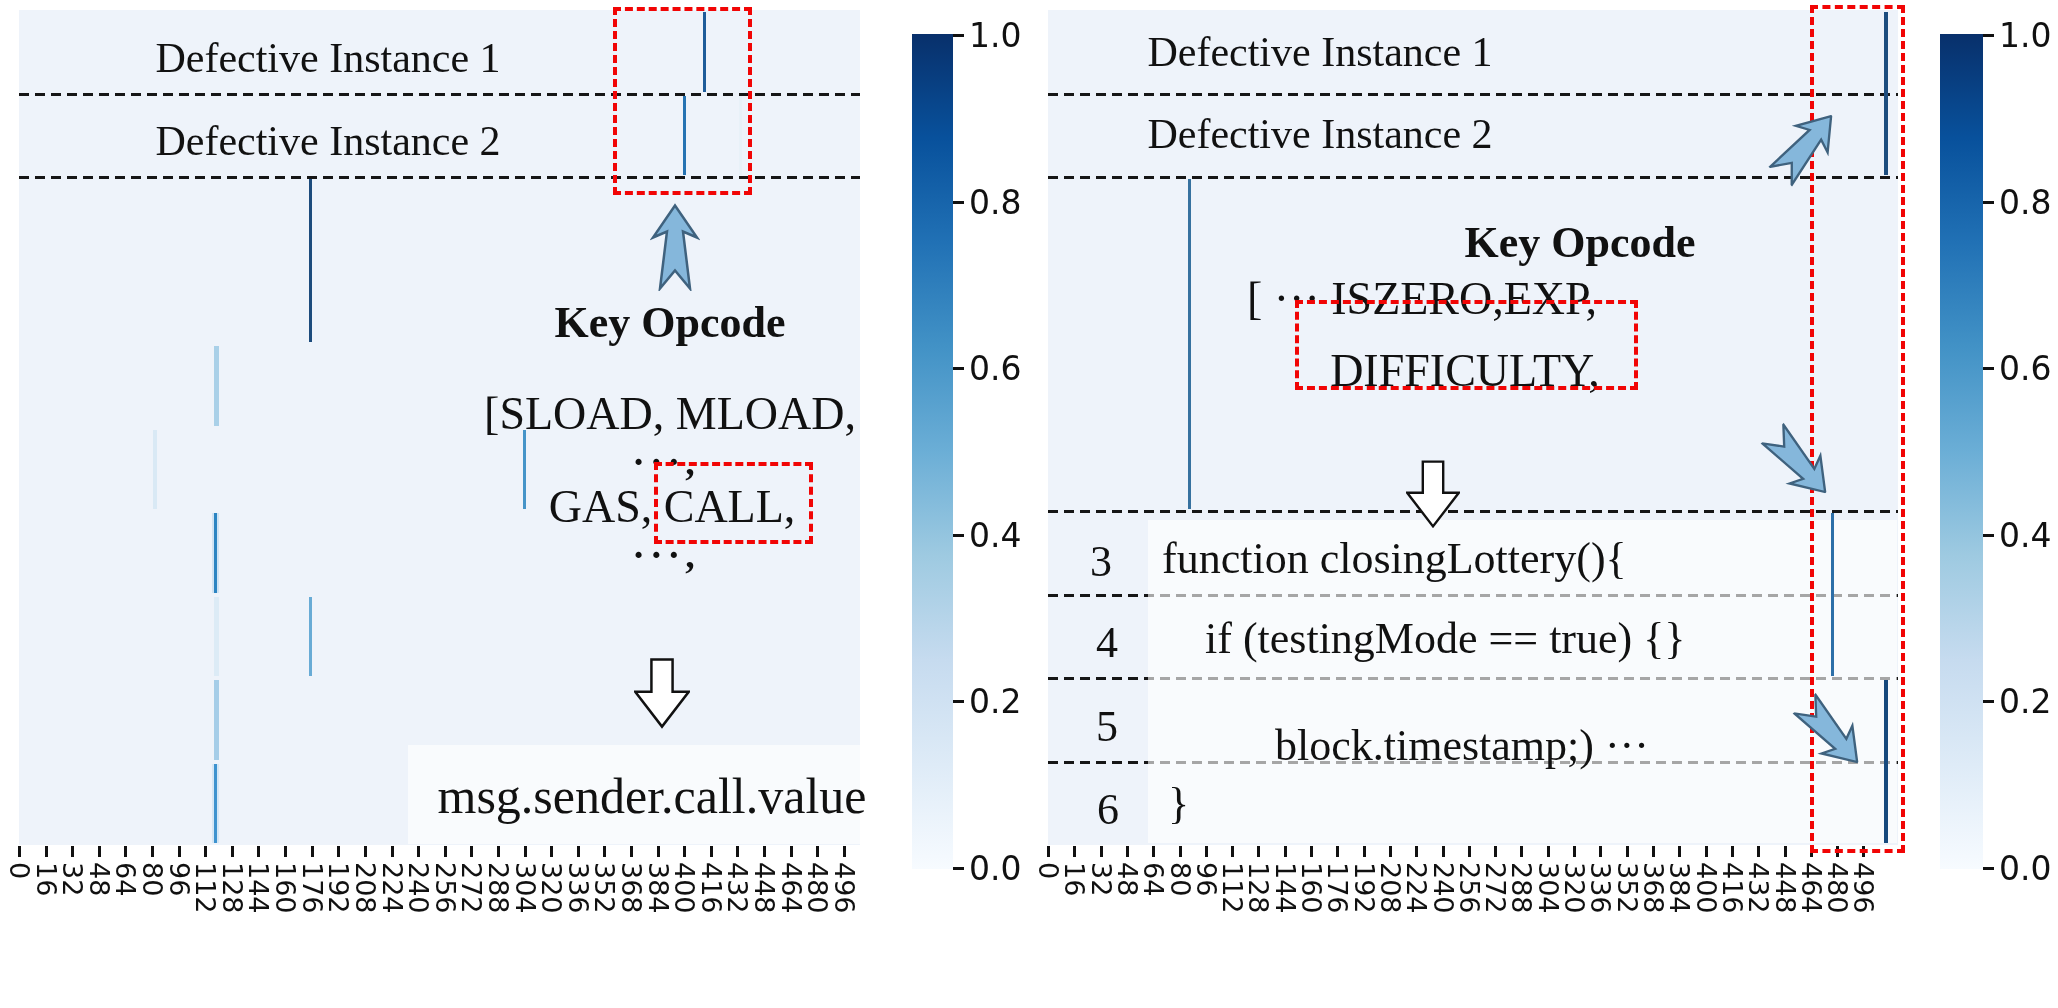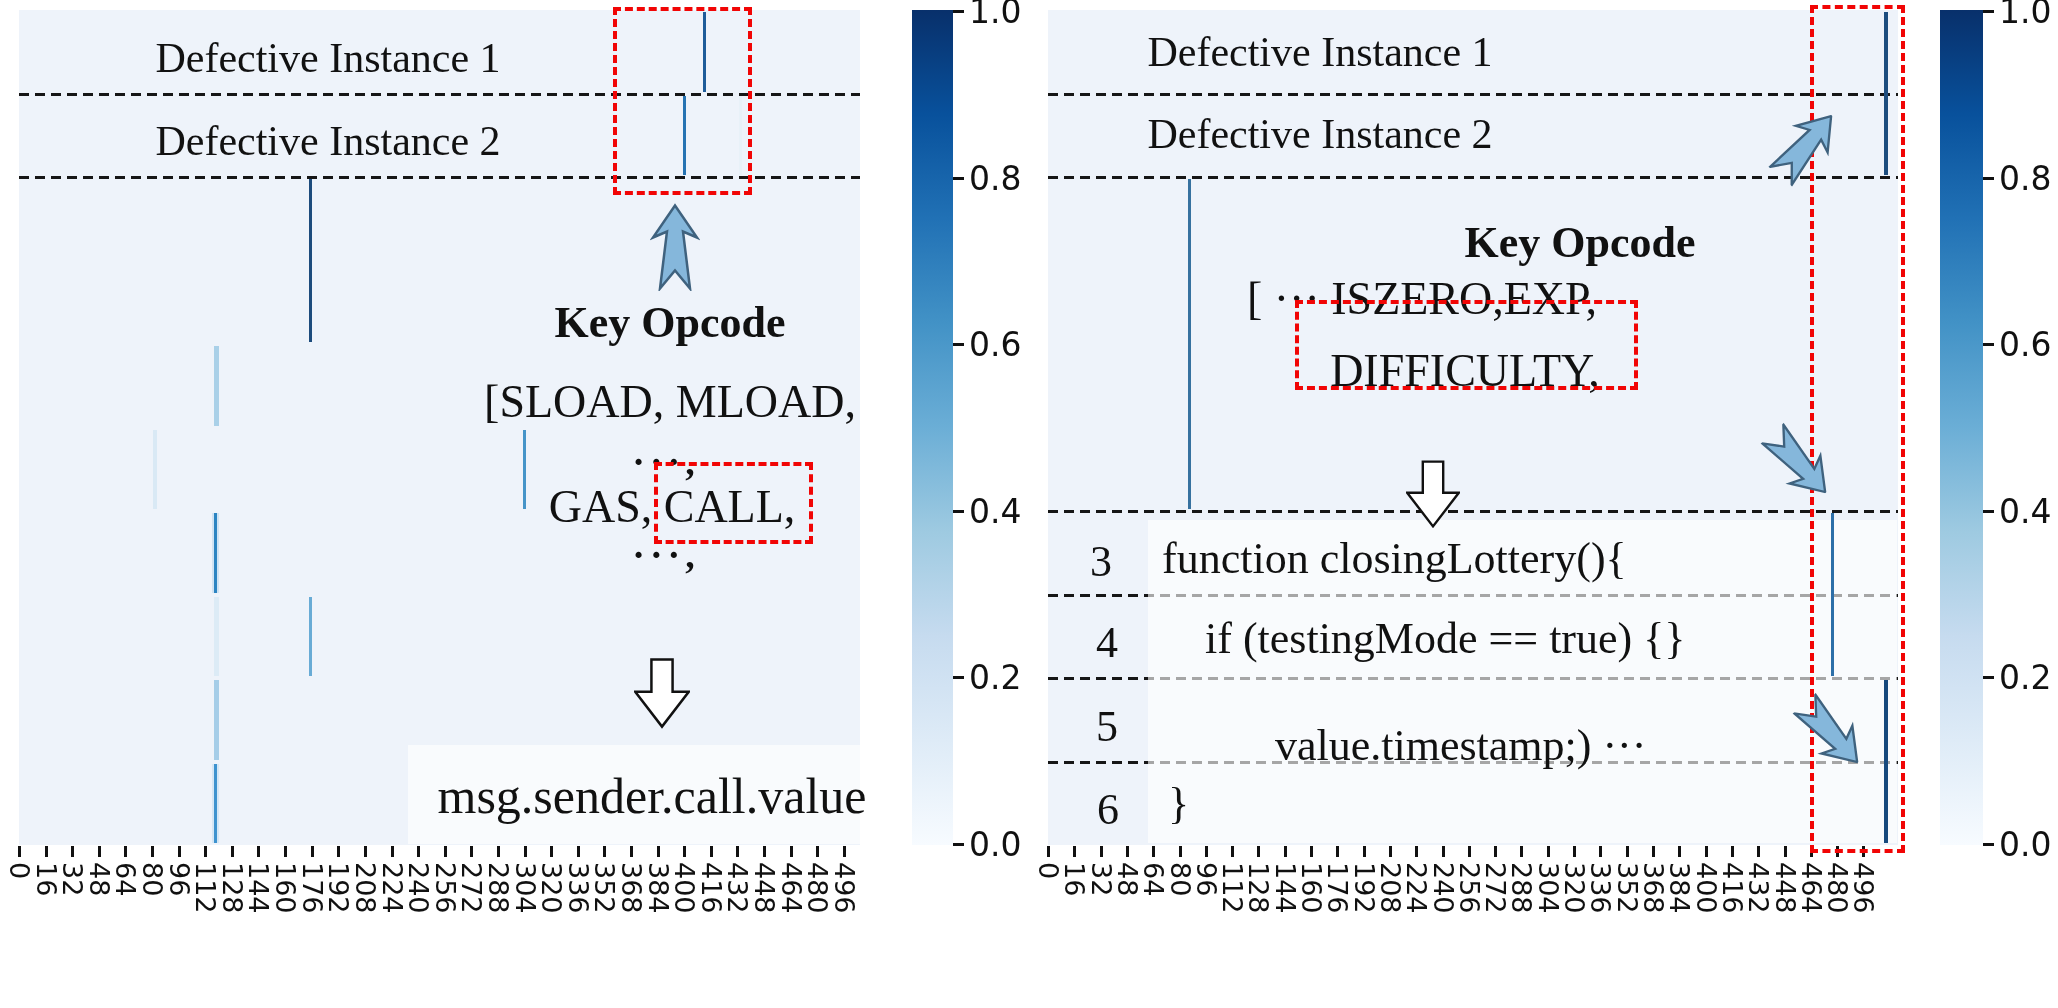--- a/index.html
+++ b/index.html
@@ -43,21 +43,21 @@
   
   .bluearrow{position:absolute;z-index:7;}
   .whitearrow{position:absolute;z-index:7;}
   .up-a{left:650px;top:203px;width:50px;height:88px;}
   .wa-a{left:634px;top:648px;width:56px;height:90px;}
   .wa-b{left:1406px;top:459px;width:54px;height:70px;}
   .ab1{left:1782px;top:106px;width:48px;height:80px;transform:rotate(40deg);}
   .ab2{left:1775px;top:423px;width:48px;height:80px;transform:rotate(138deg);}
   .ab3{left:1807px;top:693px;width:48px;height:80px;transform:rotate(138deg);}
   
-  .cbar{position:absolute;z-index:1;}
+  .cbar{position:absolute;z-index:1;margin-top:24px;}
   .cbar-a{left:912px;top:10px;width:41px;height:835px;}
   .cbar-b{left:1940px;top:10px;width:43px;height:835px;}
   .cb-tick{position:absolute;height:3px;width:11px;background:#111;}
   .cb-label{position:absolute;font-family:"DejaVu Sans","Liberation Sans",sans-serif;
       font-size:33px;color:#111;line-height:33px;}
 </style>
 </head>
 <body>
 
 <div id="fig">
@@ -149,21 +149,21 @@
   <div class="t ctr instance" style="left:328px;top:34px;">Defective Instance 1</div>
   <div class="t ctr instance" style="left:328px;top:117px;">Defective Instance 2</div>
 
   <div class="redbox redbox-top-a"></div>
 
   <svg class="bluearrow up-a" viewBox="0 0 100 170">
     <polygon points="50,2 6,66 34,54 20,168 50,132 80,168 66,54 94,66" fill="#85b7db" stroke="#3f627e" stroke-width="5"></polygon>
   </svg>
 
   <div class="t ctr keyop" style="left:670px;top:297px;">Key Opcode</div>
-  <div class="t ctr opline" style="left:670px;top:375px;">[SLOAD, MLOAD,</div>
+  <div class="t ctr opline" style="left:670px;top:387px;">[SLOAD, MLOAD,</div>
   <div class="t ctr dotsline" style="left:666px;top:440px;">···,</div>
   <div class="t ctr opline" style="left:672px;top:480px;">GAS, CALL,</div>
   <div class="t ctr dotsline" style="left:666px;top:533px;">···,</div>
 
   <div class="redbox redbox-call"></div>
 
   <svg class="whitearrow wa-a" viewBox="0 0 90 112">
     <polygon points="28,2 62,2 62,54 88,54 45,110 2,54 28,54" fill="#ffffff" stroke="#111111" stroke-width="4"></polygon>
   </svg>
 
@@ -279,21 +279,21 @@
     <polygon points="28,2 62,2 62,54 88,54 45,110 2,54 28,54" fill="#ffffff" stroke="#111111" stroke-width="4"></polygon>
   </svg>
 
   <div class="t ctr rownum" style="left:1101px;top:536px;">3</div>
   <div class="t ctr rownum" style="left:1107px;top:617px;">4</div>
   <div class="t ctr rownum" style="left:1107px;top:701px;">5</div>
   <div class="t ctr rownum" style="left:1108px;top:784px;">6</div>
 
   <div class="t codeline" style="left:1162px;top:533px;">function closingLottery(){</div>
   <div class="t codeline" style="left:1205px;top:613px;">if (testingMode == true) {}</div>
-  <div class="t codeline" style="left:1275px;top:720px;">value.timestamp;) ···</div>
+  <div class="t codeline" style="left:1275px;top:720px;">block.timestamp;) ···</div>
   <div class="t codeline" style="left:1168px;top:778px;">}</div>
 
   <div class="redbox redbox-tall-b"></div>
 
   <svg class="bluearrow ab1" viewBox="0 0 100 170">
     <polygon points="50,2 6,66 34,54 20,168 50,132 80,168 66,54 94,66" fill="#85b7db" stroke="#3f627e" stroke-width="5"></polygon>
   </svg>
   <svg class="bluearrow ab2" viewBox="0 0 100 170">
     <polygon points="50,2 6,66 34,54 20,168 50,132 80,168 66,54 94,66" fill="#85b7db" stroke="#3f627e" stroke-width="5"></polygon>
   </svg>

